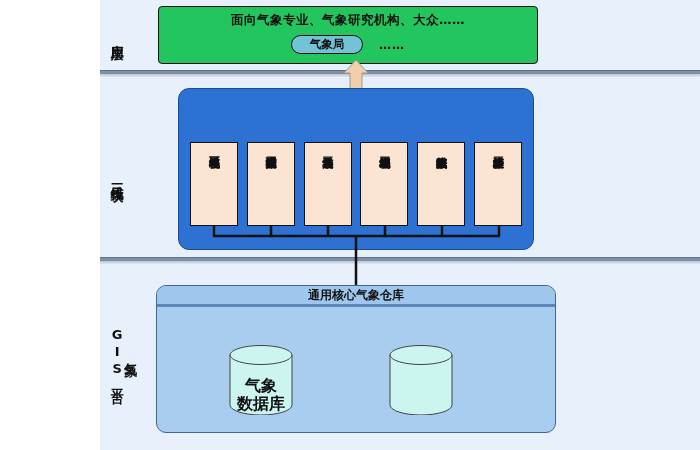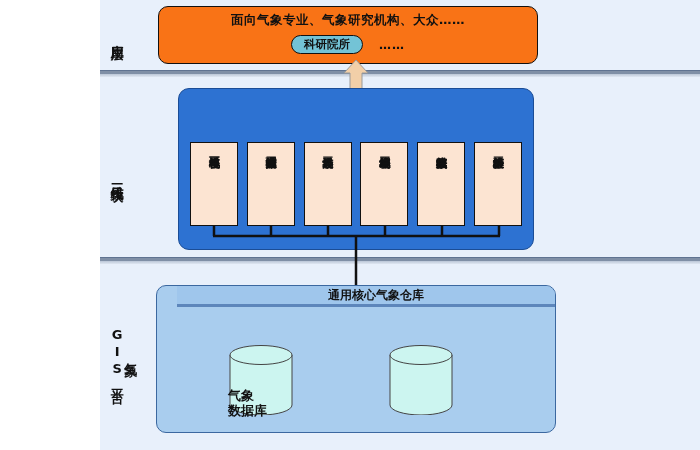--- a/index.html
+++ b/index.html
@@ -47,23 +47,23 @@
     text-align: center;
   }
   #label-app { left: 110px; top: 12px;  height: 50px; }
   #label-mod { left: 110px; top: 140px; height: 74px; }
   #label-gis { left: 110px; top: 300px; height: 108px; }
 
   
   #app-box {
     position: absolute;
     left: 158px; top: 6px; width: 380px; height: 58px;
-    background: #f97316;
+    background: #22c55e;
     border: 1.5px solid #111111;
-    border-radius: 10px;
+    border-radius: 4px;
     box-sizing: border-box;
   }
   #app-title {
     position: absolute;
     left: 0; top: 5px; width: 100%;
     text-align: center;
     font-size: 12.5px;
     font-weight: bold;
     color: #111111;
     letter-spacing: 0.5px;
@@ -181,34 +181,34 @@
     background: #9fc6ec;
     border-bottom: 3px solid #5d86bb;
     display: flex;
     align-items: center;
     justify-content: center;
     font-size: 12px;
     font-weight: bold;
     color: #111111;
     box-sizing: border-box;
   }
-  #band-1 { top: 0px; margin-left: 20px; }
+  #band-1 { top: 0px; }
   #band-2 { top: 24px; }
 
   .cylinder {
     position: absolute;
     width: 66px; height: 70px;
   }
   #cyl-1 { left: 228px; top: 345px; }
   #cyl-2 { left: 388px; top: 345px; }
   .cyl-label {
     position: absolute;
-    left: 0; top: 44px; width: 100%;
-    text-align: left;
-    font-size: 13px;
+    left: 0; top: 32px; width: 100%;
+    text-align: center;
+    font-size: 16px;
     font-weight: bold;
     color: #111111;
     line-height: 1.15;
     white-space: pre-line;
   }
 </style>
 </head>
 <body>
 
 <div id="canvas">
@@ -221,21 +221,21 @@
   <div class="divider" id="divider-2"></div>
 
   <div class="layer-label" id="label-app">应用层</div>
   <div class="layer-label" id="label-mod">三维模块</div>
   <div class="layer-label" id="label-gis">气象
 GIS平台</div>
 
   <div id="app-box">
     <div id="app-title">面向气象专业、气象研究机构、大众……</div>
     <div id="app-pills">
-      <div class="pill">科研院所</div>
+      <div class="pill">气象局</div>
       <div id="app-ellipsis">……</div>
     </div>
   </div>
 
   <svg id="up-arrow" viewBox="0 0 26 34">
     <polygon points="13,1 25,14 19,14 19,34 7,34 7,14 1,14" fill="#f2cfa8" stroke="#9a9a9a" stroke-width="1"></polygon>
   </svg>
 
   <div id="mod-box"></div>
 

